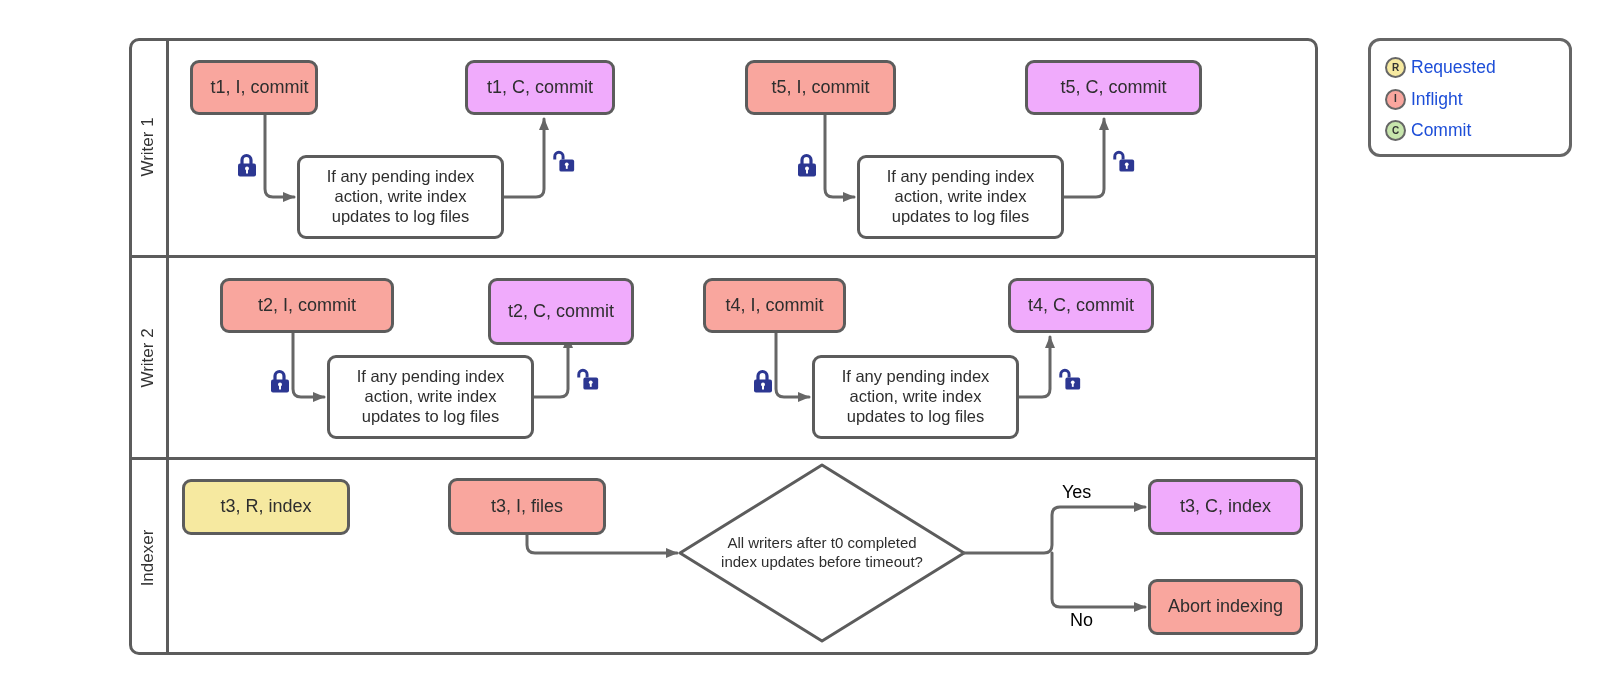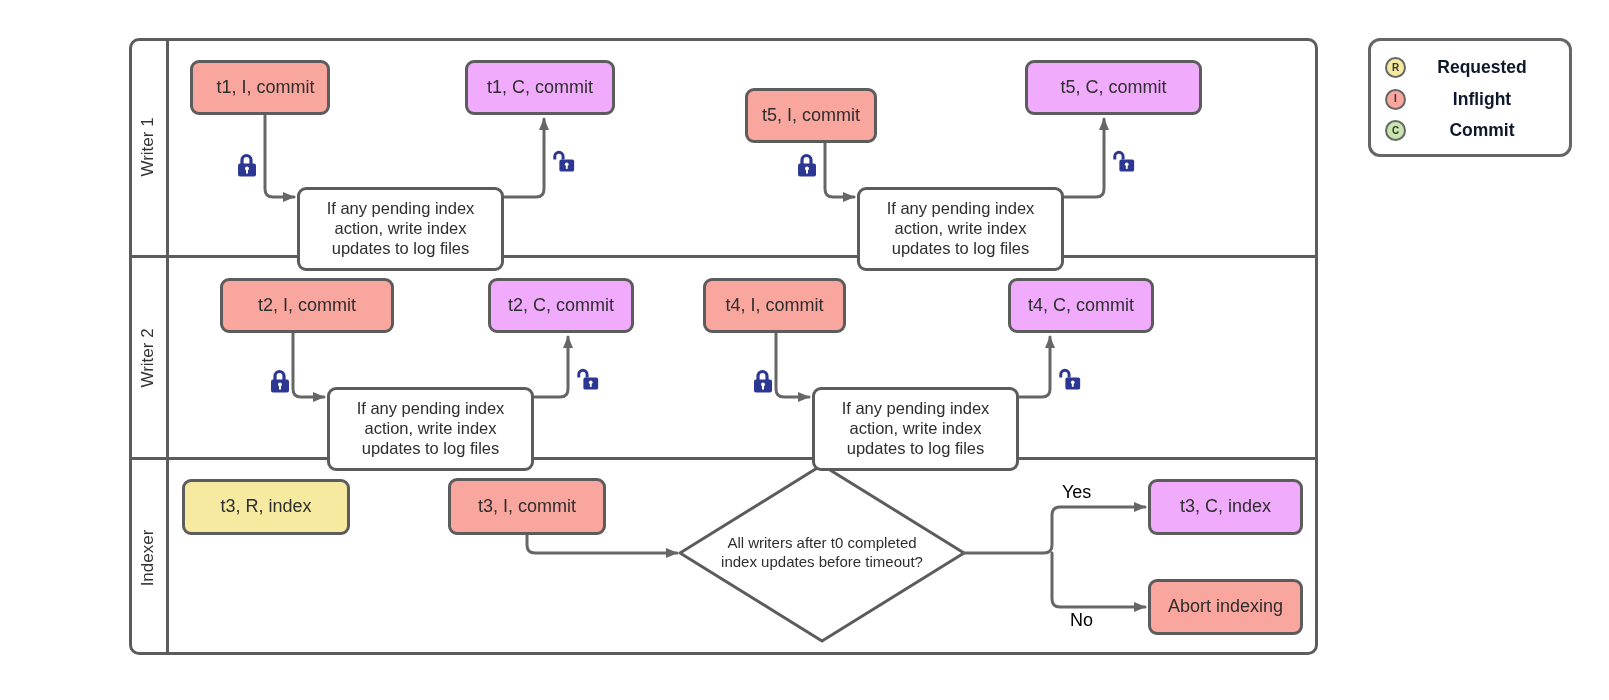--- a/index.html
+++ b/index.html
@@ -33,21 +33,21 @@
   .node{
     position:absolute;box-sizing:border-box;
     border:3px solid #5c5c5c;border-radius:9px;
     display:flex;align-items:center;justify-content:center;
     text-align:center;font-size:18px;line-height:1.2;
     background:#ffffff;
   }
   .inflight{background:#f9a69e;}
   .commit{background:#f0abfc;}
   .requested{background:#f6e9a0;}
-  .process{background:#ffffff;font-size:16.5px;padding:4px 8px;margin-top:32px;}
+  .process{background:#ffffff;font-size:16.5px;padding:4px 8px;}
 
   .diamond-text{
     position:absolute;left:712px;top:512px;width:220px;height:82px;
     display:flex;align-items:center;justify-content:center;
     text-align:center;font-size:15px;line-height:1.25;color:#2e2e2e;
   }
   .branch-label{position:absolute;font-size:18px;color:#000000;}
 
   .lock{position:absolute;width:24px;height:26px;}
 
@@ -58,21 +58,21 @@
     display:flex;flex-direction:column;justify-content:space-between;
   }
   .legend-row{display:flex;align-items:center;height:27px;}
   .legend-chip{
     width:17px;height:17px;border-radius:50%;
     border:2px solid #666666;box-sizing:content-box;
     display:flex;align-items:center;justify-content:center;
     font-size:10px;font-weight:bold;color:#333333;line-height:1;
     margin-right:5px;flex:0 0 auto;
   }
-  .legend-label{flex:1;text-align:center;font-size:17.5px;color:#0f172a;font-weight:bold;}
+  .legend-label{flex:1;text-align:left;font-size:17.5px;color:#1d4ed8;}
 </style>
 </head>
 <body>
 
 <div class="canvas">
 
   <svg class="wires">
     <defs>
       <marker id="arr" viewBox="0 0 12 10" markerWidth="12" markerHeight="10" refX="11" refY="5" orient="auto" markerUnits="userSpaceOnUse">
         <path d="M0 0 L12 5 L0 10 Z" fill="#666666"></path>
@@ -105,36 +105,36 @@
   <div class="lane-label" style="top:38px;height:217px;">
     <span>Writer 1</span>
   </div>
   <div class="lane-label" style="top:258px;height:199px;">
     <span>Writer 2</span>
   </div>
   <div class="lane-label" style="top:460px;height:195px;">
     <span>Indexer</span>
   </div>
 
-  <div class="node inflight" style="left:190px;top:60px;width:140px;height:55px;padding-left:11px;">t1, I, commit</div>
+  <div class="node inflight" style="left:190px;top:60px;width:128px;height:55px;padding-left:11px;">t1, I, commit</div>
   <div class="node commit" style="left:465px;top:60px;width:150px;height:55px;">t1, C, commit</div>
   <div class="node process" style="left:297px;top:155px;width:207px;height:84px;">If any pending index action, write index updates to log files</div>
-  <div class="node inflight" style="left:745px;top:60px;width:132px;height:55px;margin-top:28px;">t5, I, commit</div>
+  <div class="node inflight" style="left:745px;top:60px;width:151px;height:55px;">t5, I, commit</div>
   <div class="node commit" style="left:1025px;top:60px;width:177px;height:55px;">t5, C, commit</div>
   <div class="node process" style="left:857px;top:155px;width:207px;height:84px;">If any pending index action, write index updates to log files</div>
 
   <div class="node inflight" style="left:220px;top:278px;width:174px;height:55px;">t2, I, commit</div>
-  <div class="node commit" style="left:488px;top:278px;width:146px;height:55px;">t2, C, commit</div>
+  <div class="node commit" style="left:488px;top:278px;width:146px;height:67px;">t2, C, commit</div>
   <div class="node process" style="left:327px;top:355px;width:207px;height:84px;">If any pending index action, write index updates to log files</div>
   <div class="node inflight" style="left:703px;top:278px;width:143px;height:55px;">t4, I, commit</div>
   <div class="node commit" style="left:1008px;top:278px;width:146px;height:55px;">t4, C, commit</div>
   <div class="node process" style="left:812px;top:355px;width:207px;height:84px;">If any pending index action, write index updates to log files</div>
 
   <div class="node requested" style="left:182px;top:479px;width:168px;height:56px;">t3, R, index</div>
-  <div class="node inflight" style="left:448px;top:478px;width:158px;height:57px;">t3, I, commit</div>
+  <div class="node inflight" style="left:448px;top:478px;width:158px;height:57px;">t3, I, files</div>
   <div class="diamond-text">All writers after t0 completed index updates before timeout?</div>
   <div class="branch-label" style="left:1062px;top:482px;">Yes</div>
   <div class="branch-label" style="left:1070px;top:610px;">No</div>
   <div class="node commit" style="left:1148px;top:479px;width:155px;height:56px;">t3, C, index</div>
   <div class="node inflight" style="left:1148px;top:579px;width:155px;height:56px;">Abort indexing</div>
 
   <svg class="lock" viewBox="0 0 24 26" style="left:234px;top:152px;">
     <path d="M8 12 V8 a4.5 4.5 0 0 1 9 0 v4" fill="none" stroke="#2c3792" stroke-width="3.2"></path>
     <rect x="4" y="11.5" width="18" height="13" rx="2" fill="#2c3792"></rect>
     <circle cx="13" cy="16.5" r="2" fill="#ffffff"></circle>

